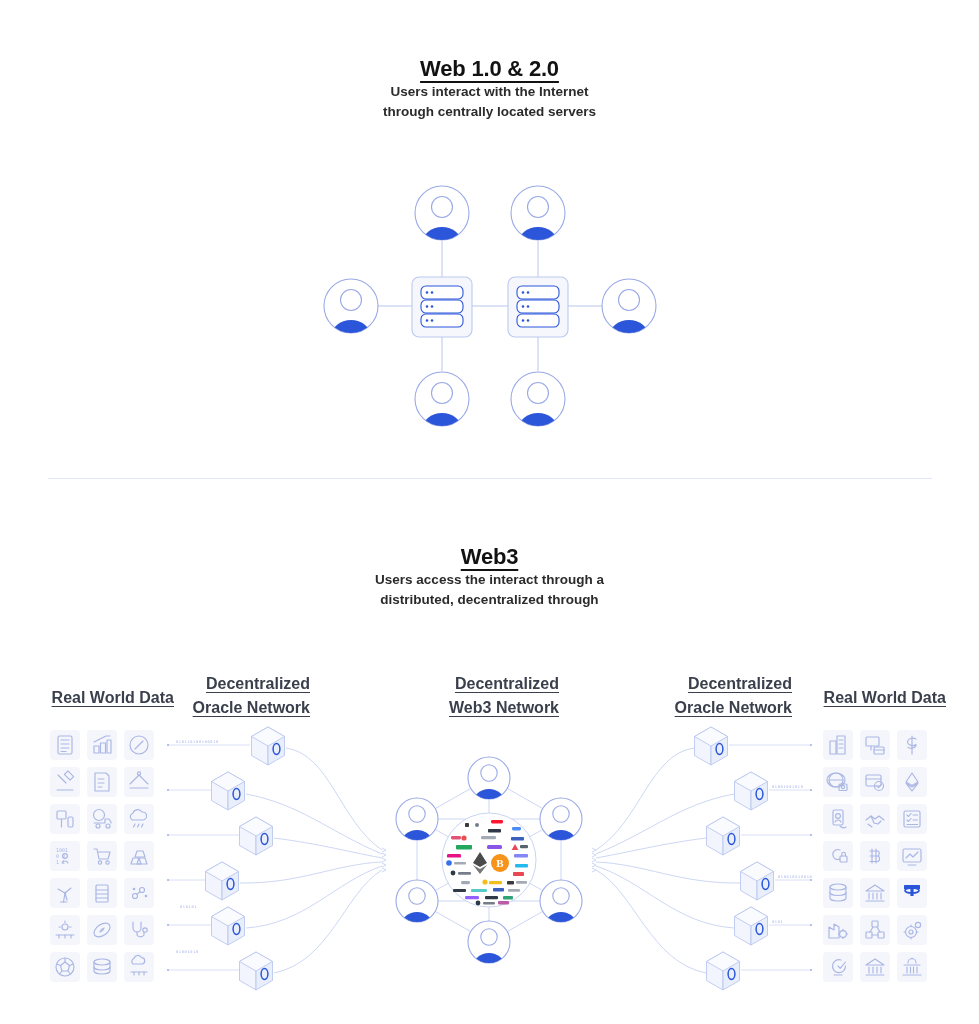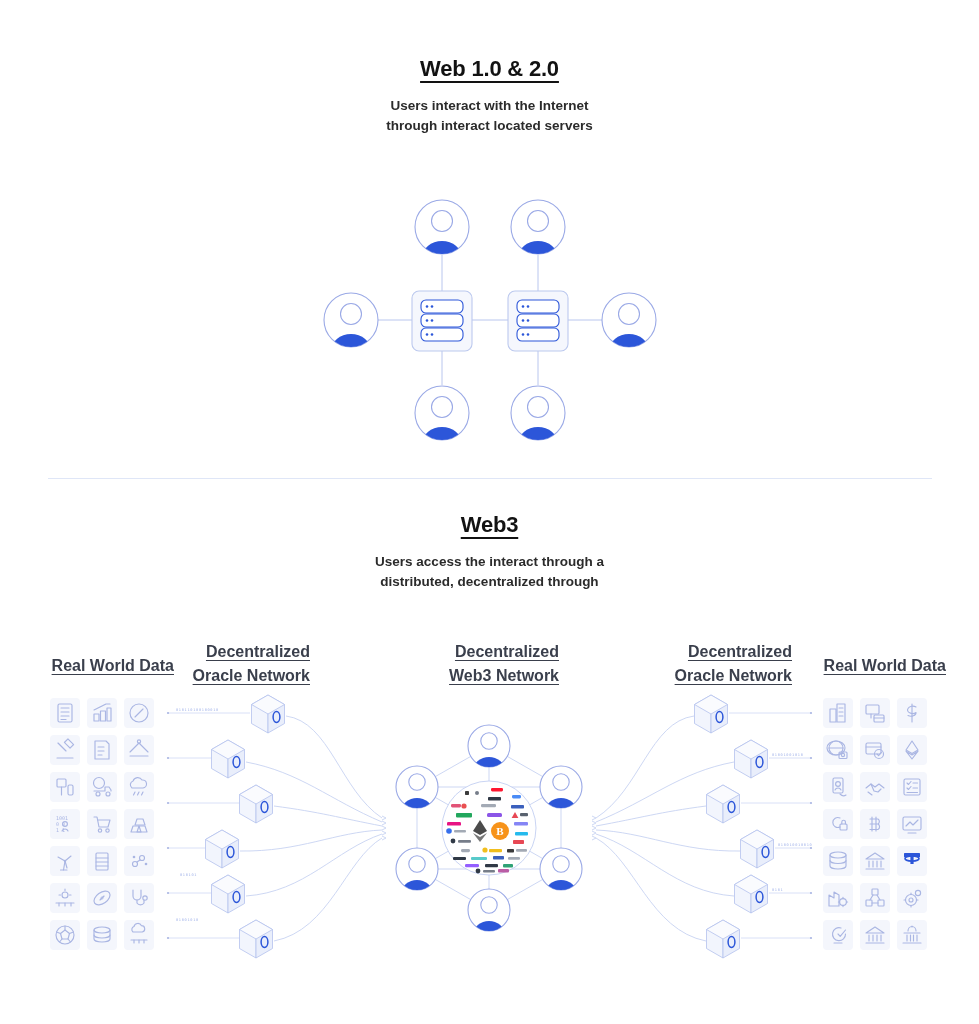--- a/index.html
+++ b/index.html
@@ -22,34 +22,33 @@
     text-decoration: underline;
     text-underline-offset: 5px;
     text-decoration-thickness: 2px;
   }
   .section-sub {
     text-align: center;
     font-size: 13.5px;
     font-weight: 600;
     line-height: 1.45;
     color: #2b2b2b;
-    margin-top: 14px;
   }
 
   
   #sec1 { position: absolute; left: 0; top: 56px; width: 979px; }
   #sec1 .diagram { margin-top: 30px; display: flex; justify-content: center; }
 
   .divider {
     position: absolute; left: 48px; top: 478px;
     width: 884px; height: 1px; background: #dfe6f7;
   }
 
   
-  #sec2 { position: absolute; left: 0; top: 512px; width: 979px; }
+  #sec2 { position: absolute; left: 0; top: 544px; width: 979px; }
 
   
   .col-labels { position: absolute; left: 0; top: 128px; width: 979px; height: 40px; }
   .col-label {
     position: absolute;
     text-align: right;
     font-size: 16px;
     font-weight: 600;
     line-height: 1.5;
     color: #3a3f4c;
@@ -92,21 +91,21 @@
 </style>
 </head>
 <body>
 
 <div class="page">
 
   <div id="sec1">
     <div class="section-title">Web 1.0 &amp; 2.0</div>
     <div class="section-sub">
       <span>Users interact with the Internet</span><br>
-      <span>through interact located servers</span>
+      <span>through centrally located servers</span>
     </div>
 
     <div class="diagram">
       <svg width="340" height="290" viewBox="0 0 340 290">
 
         <g>
           <line class="wire" x1="122" y1="90" x2="122" y2="128"></line>
           <line class="wire" x1="218" y1="90" x2="218" y2="128"></line>
           <line class="wire" x1="122" y1="182" x2="122" y2="220"></line>
           <line class="wire" x1="218" y1="182" x2="218" y2="220"></line>

